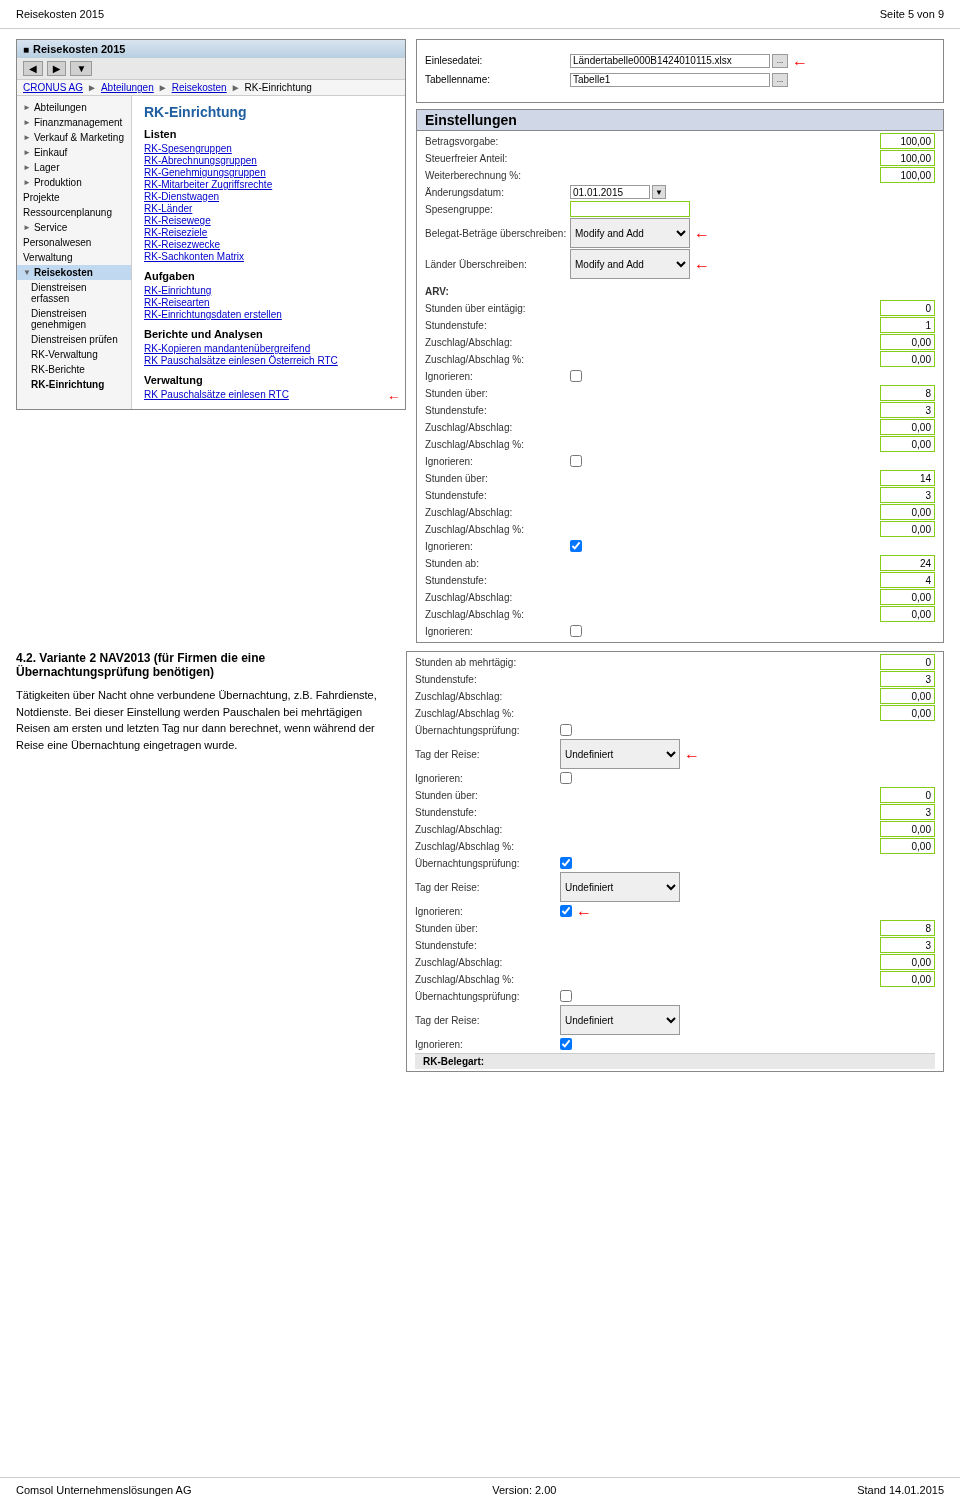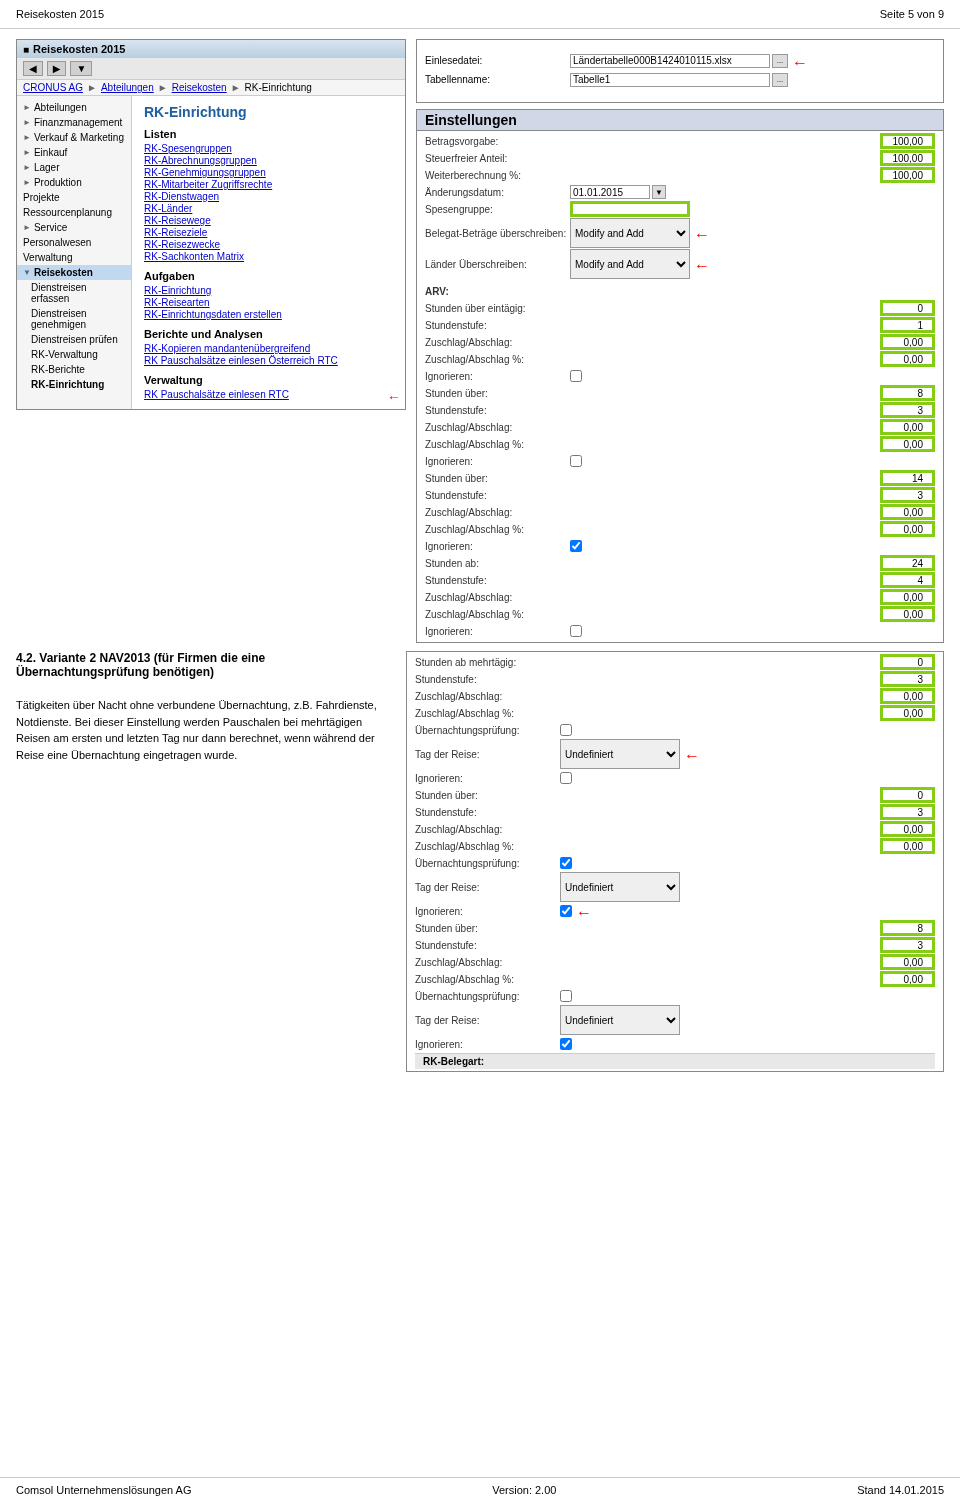--- a/index.html
+++ b/index.html
@@ -116,21 +116,21 @@
       margin-bottom: 1px;
       cursor: pointer;
     }
     .text-block-left {
       width: 380px;
       flex-shrink: 0;
     }
     .text-heading {
       font-size: 12px;
       font-weight: bold;
-      margin-bottom: 18px;
+      margin-bottom: 8px;
     }
     .text-paragraph {
       font-size: 11px;
       line-height: 1.5;
     }
 
     
     .page-footer {
       position: absolute;
       bottom: 0;
@@ -244,22 +244,22 @@
     }
     .einst-value {
       flex: 1;
       display: flex;
       align-items: center;
     }
     .einst-input-num {
       width: 55px;
       height: 16px;
       font-size: 10px;
-      border: 3px solid #84cc16;
-      padding: 0 9px;
+      border: 1px solid #84cc16;
+      padding: 0 3px;
       text-align: right;
     }
     .einst-select {
       width: 120px;
       height: 30px;
       font-size: 10px;
       border: 1px solid #999;
     }
     .einst-cb { width: 12px; height: 12px; }
     .einst-date-input {

